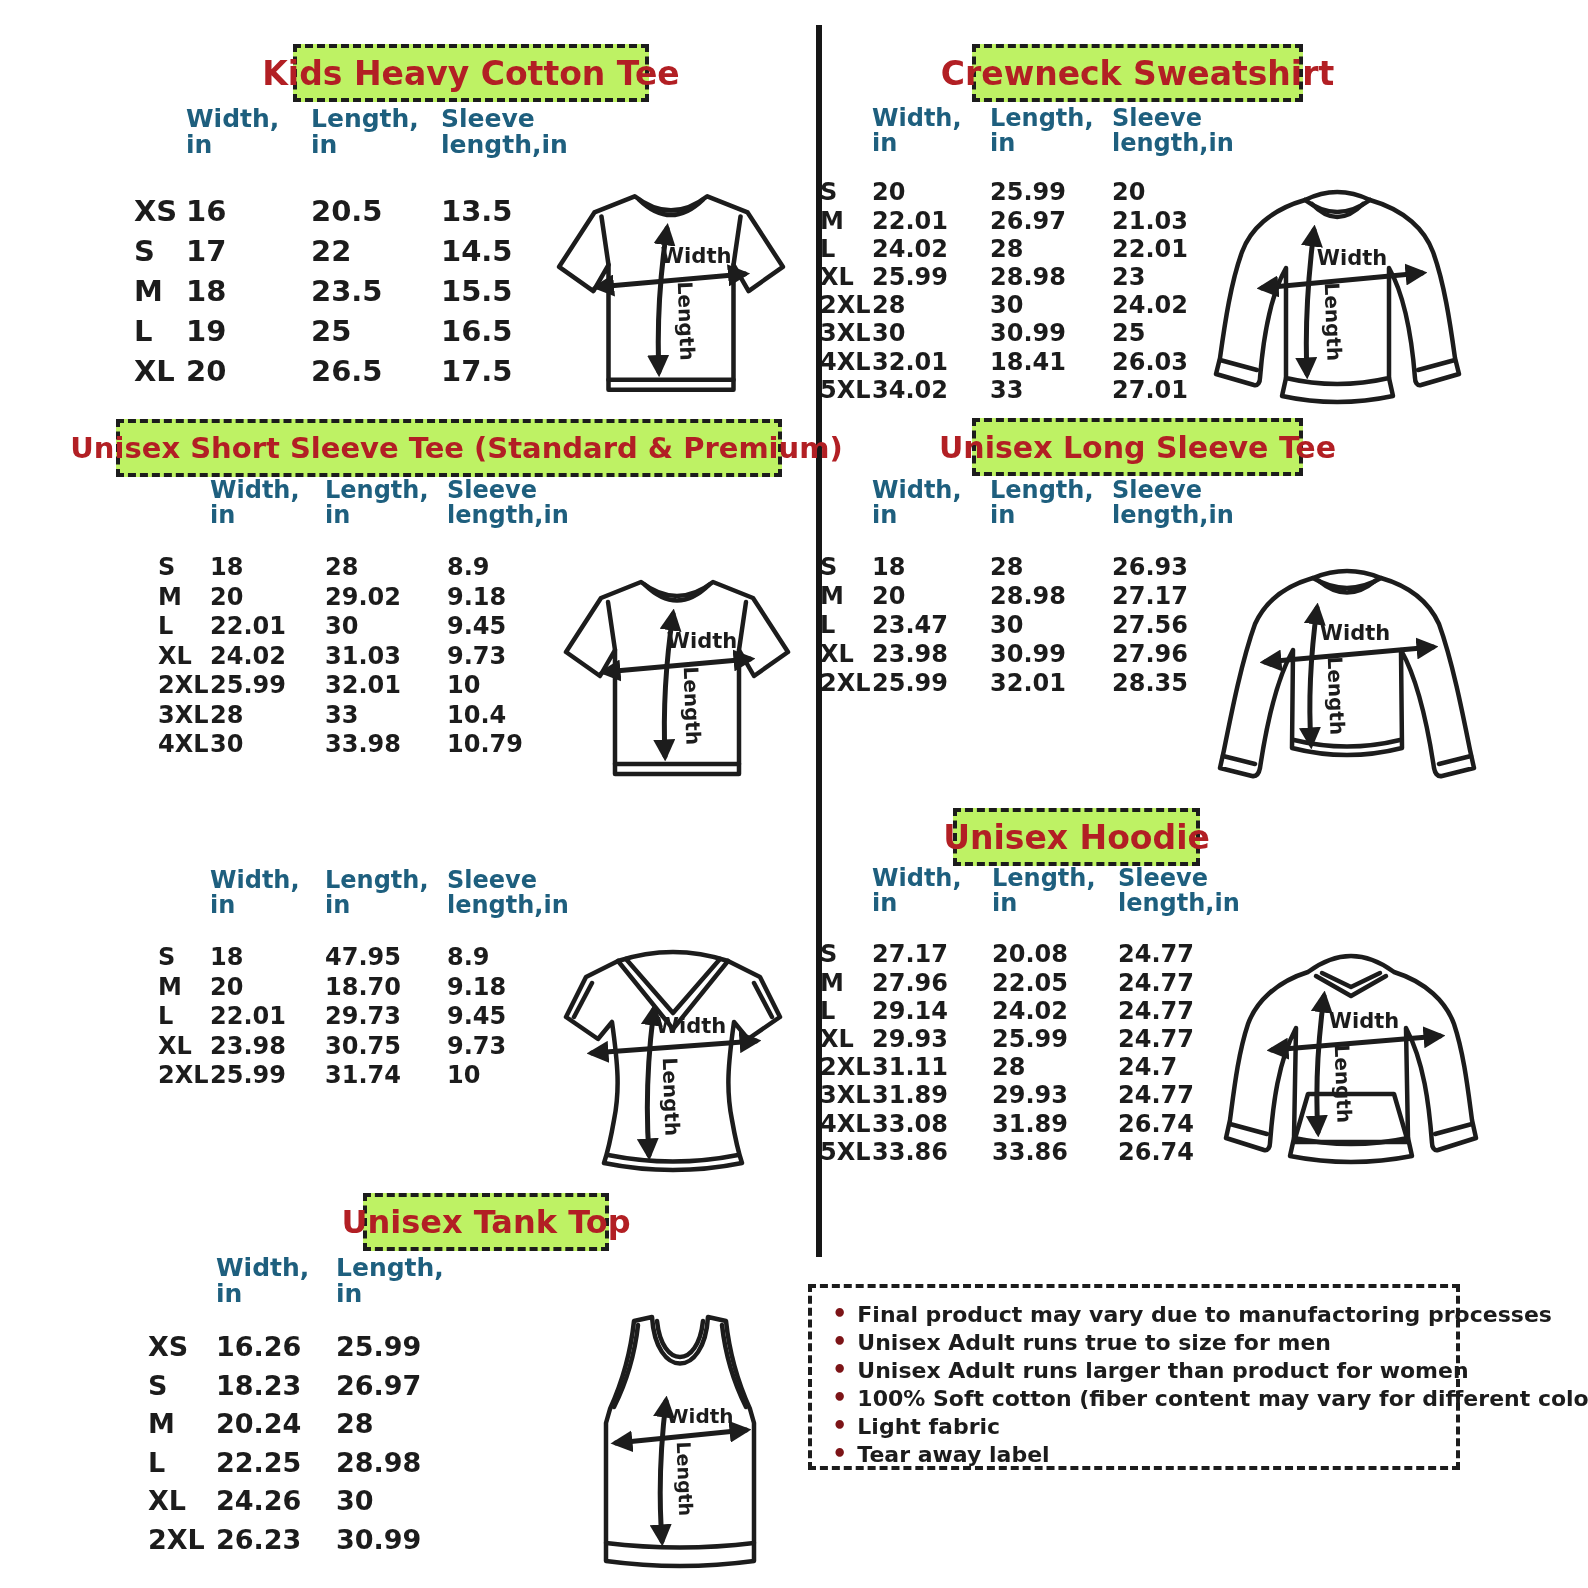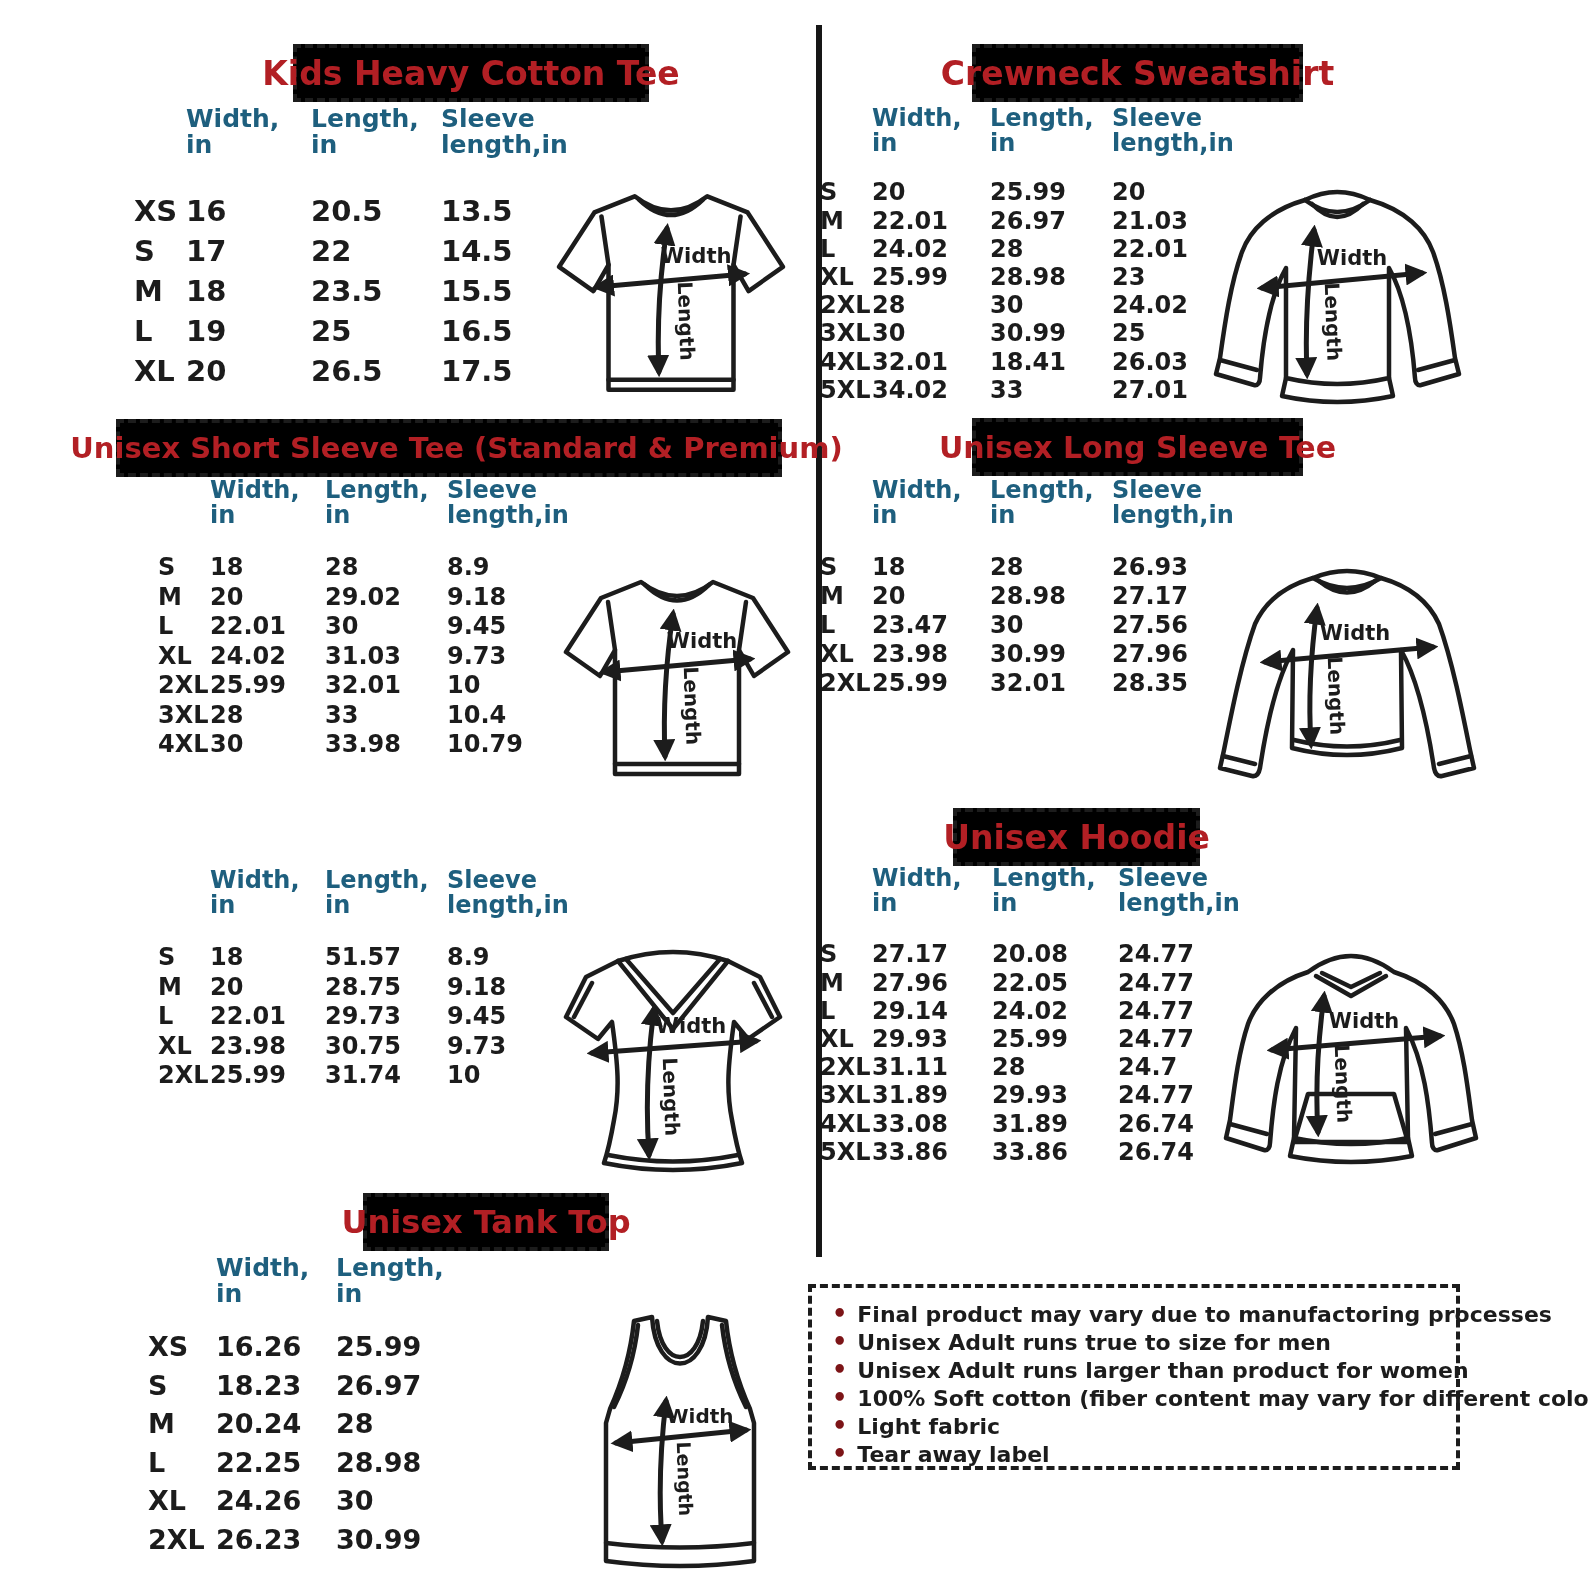--- a/index.html
+++ b/index.html
@@ -1,20 +1,20 @@
 <!DOCTYPE html>
 <html><head>
 <meta charset="utf-8">
 <style>
   html,body{margin:0;padding:0;background:#ffffff;}
   #canvas{position:relative;width:1588px;height:1588px;background:#ffffff;overflow:hidden;
           font-family:"DejaVu Sans",sans-serif;color:#1c1c1c;}
   .titlebox{position:absolute;height:58px;box-sizing:border-box;border:4px dashed #1c1c1c;
             display:flex;align-items:center;justify-content:center;white-space:nowrap;
-            font-weight:700;color:#b21f24;background:#000000;}
+            font-weight:700;color:#b21f24;background:#bef264;}
   .divider{position:absolute;background:#161616;}
   .table{position:absolute;display:flex;flex-direction:column;}
   .thead{display:flex;align-items:center;margin-bottom:var(--hgap,22px);
          color:#1e5f7e;font-weight:700;font-size:var(--hfs,24px);line-height:1.05;}
   .hcell{box-sizing:border-box;}
   .hcell span{display:block;}
   .trow{display:flex;align-items:center;height:var(--rh,30px);
         font-weight:700;font-size:var(--fs,24px);color:#1c1c1c;}
   .tcell{box-sizing:border-box;white-space:nowrap;}
   .c0{width:var(--c0,56px);}
@@ -190,27 +190,27 @@
       <div class="hcell c2">Length, in</div>
       <div class="hcell c3">
         <span>Sleeve</span>
         <span>length,in</span>
       </div>
     </div>
     <div>
         <div class="trow">
           <div class="tcell c0">S</div>
           <div class="tcell c1">18</div>
-          <div class="tcell c2">51.57</div>
+          <div class="tcell c2">47.95</div>
           <div class="tcell c3">8.9</div>
         </div>
         <div class="trow">
           <div class="tcell c0">M</div>
           <div class="tcell c1">20</div>
-          <div class="tcell c2">28.75</div>
+          <div class="tcell c2">18.70</div>
           <div class="tcell c3">9.18</div>
         </div>
         <div class="trow">
           <div class="tcell c0">L</div>
           <div class="tcell c1">22.01</div>
           <div class="tcell c2">29.73</div>
           <div class="tcell c3">9.45</div>
         </div>
         <div class="trow">
           <div class="tcell c0">XL</div>

